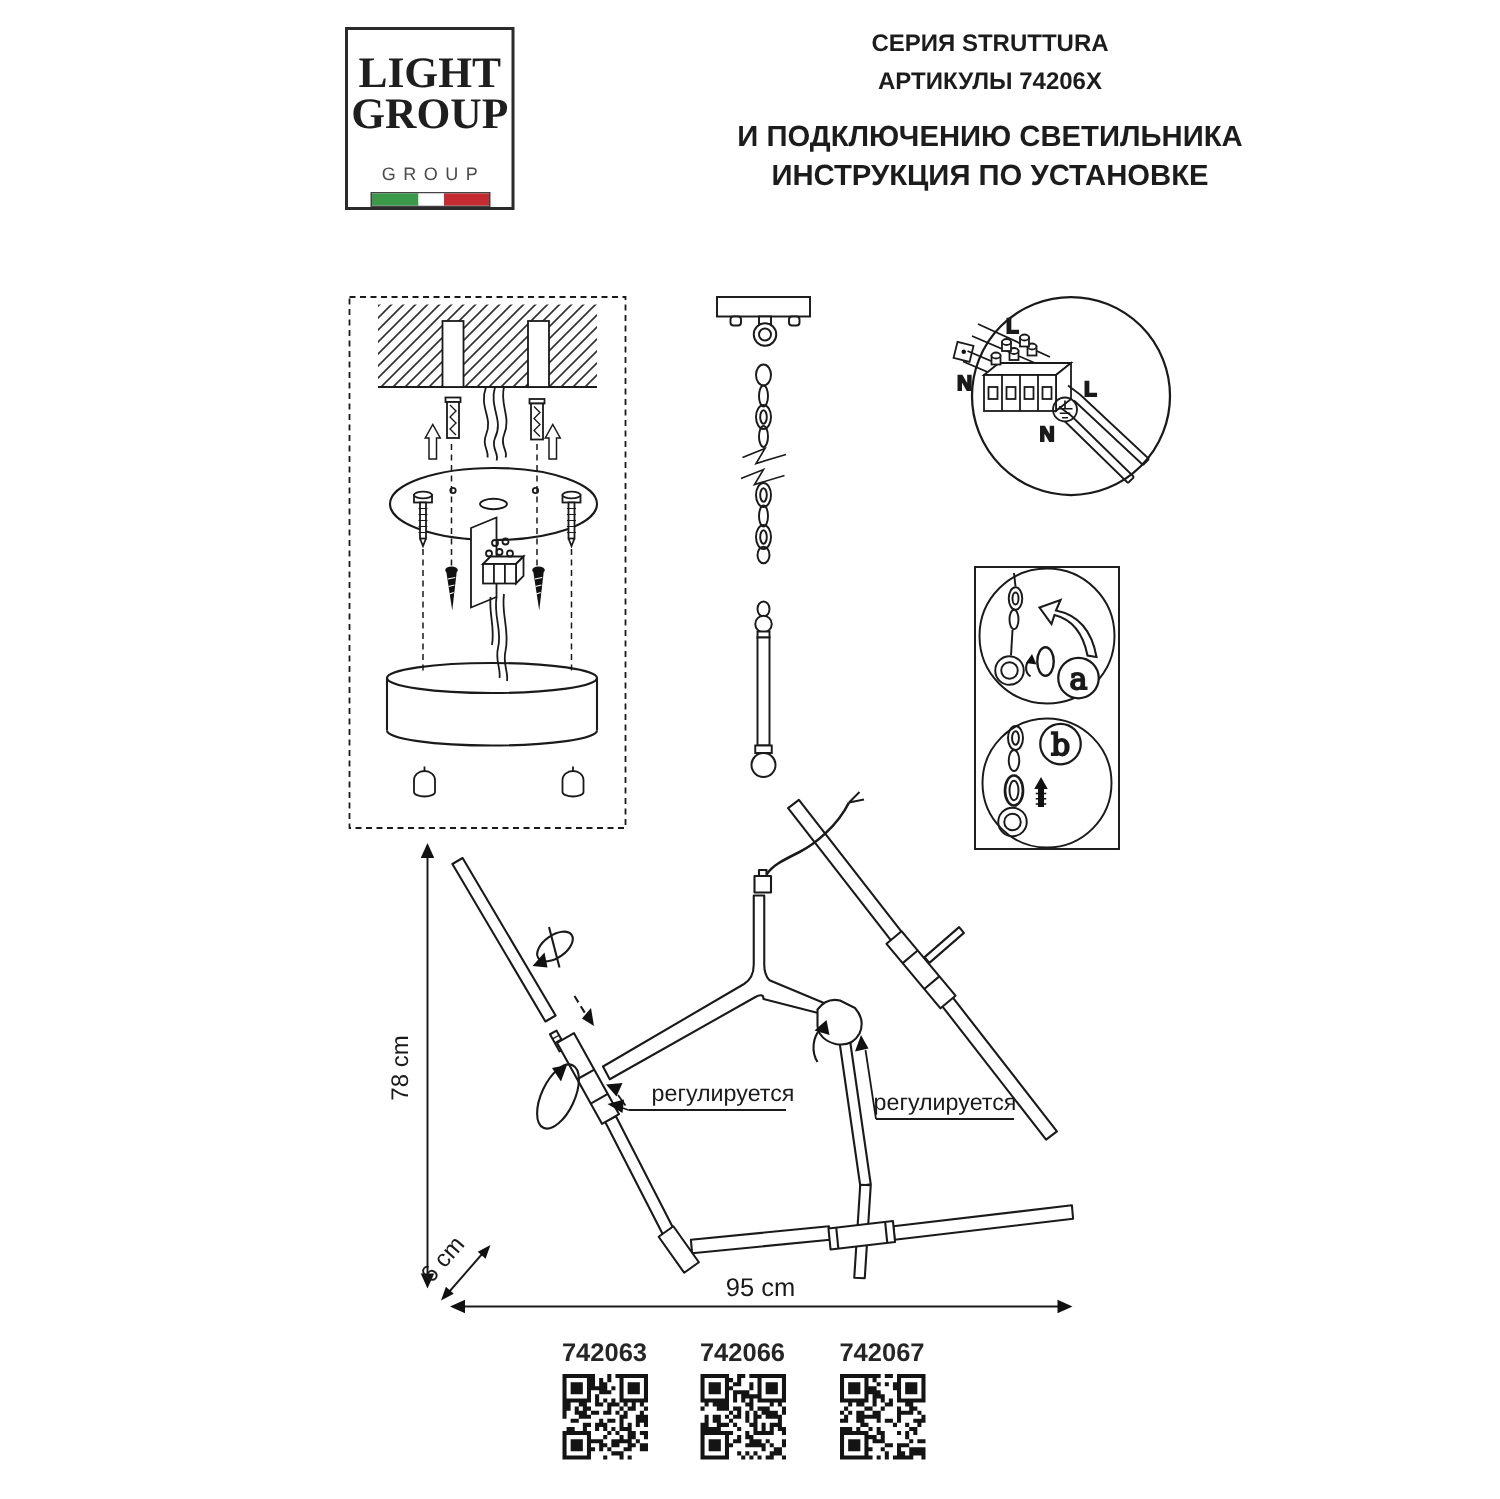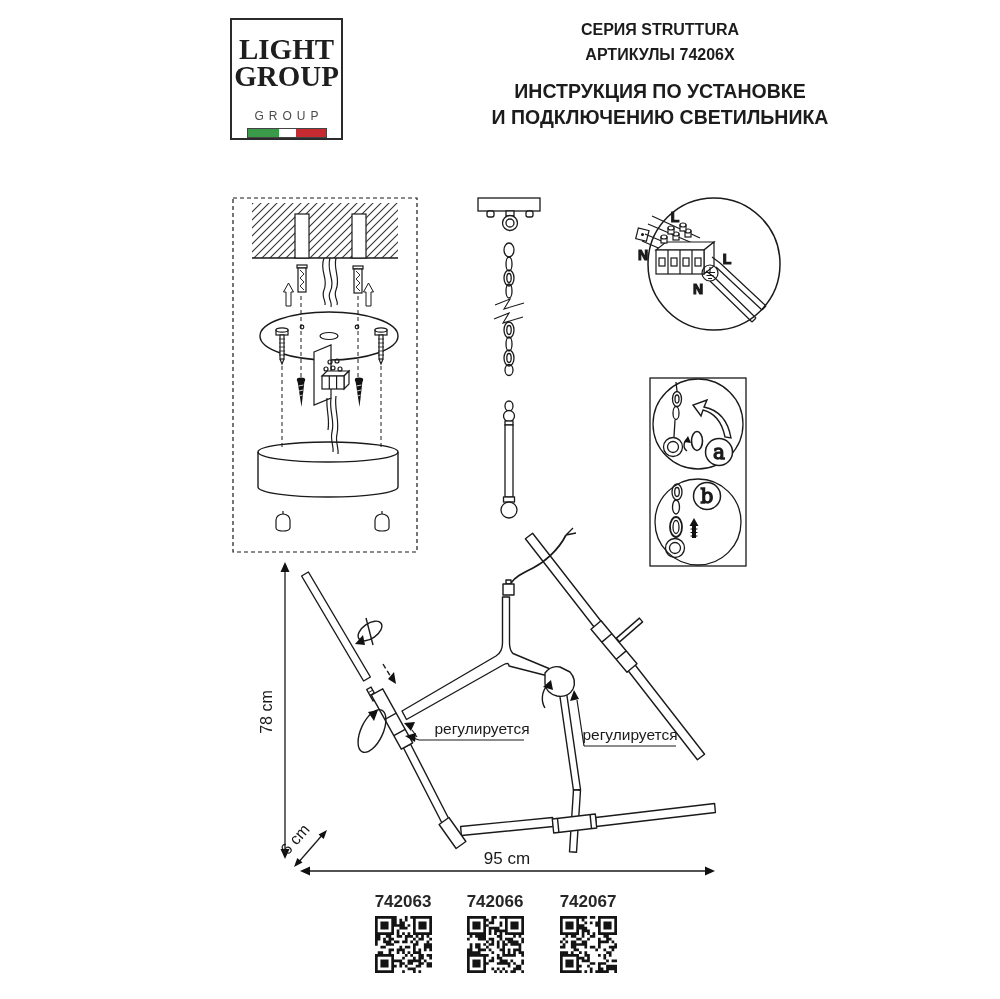--- a/index.html
+++ b/index.html
@@ -48,22 +48,22 @@
       <span class="seg-g"></span>
       <span class="seg-w"></span>
       <span class="seg-r"></span>
     </div>
   </div>
 
   <div class="titles">
     <div class="t1">СЕРИЯ STRUTTURA</div>
     <div class="t1">АРТИКУЛЫ 74206X</div>
     <div class="title-spacer"></div>
+    <div class="t2">И ПОДКЛЮЧЕНИЮ СВЕТИЛЬНИКА</div>
     <div class="t2">ИНСТРУКЦИЯ ПО УСТАНОВКЕ</div>
-    <div class="t2">И ПОДКЛЮЧЕНИЮ СВЕТИЛЬНИКА</div>
   </div>
 
   <svg width="1000" height="999" viewBox="0 0 1000 999">
     <defs>
       <pattern id="hatch" width="8" height="8" patternUnits="userSpaceOnUse">
         <path d="M-2,10 L10,-2 M2,14 L14,2 M-6,6 L6,-6" stroke="#333" stroke-width="1.1"></path>
       </pattern>
     </defs>
 
     <g stroke="var(--ink)" fill="none" stroke-width="1.2">

